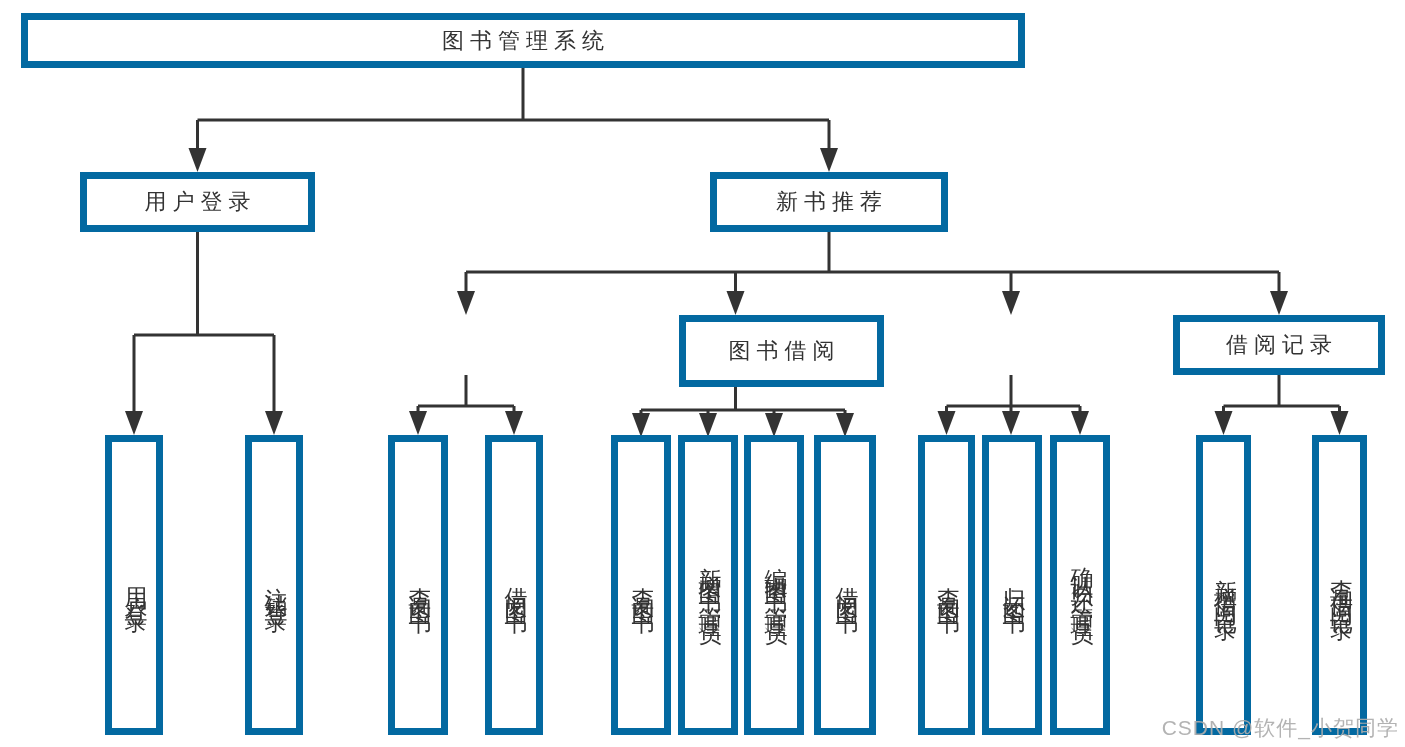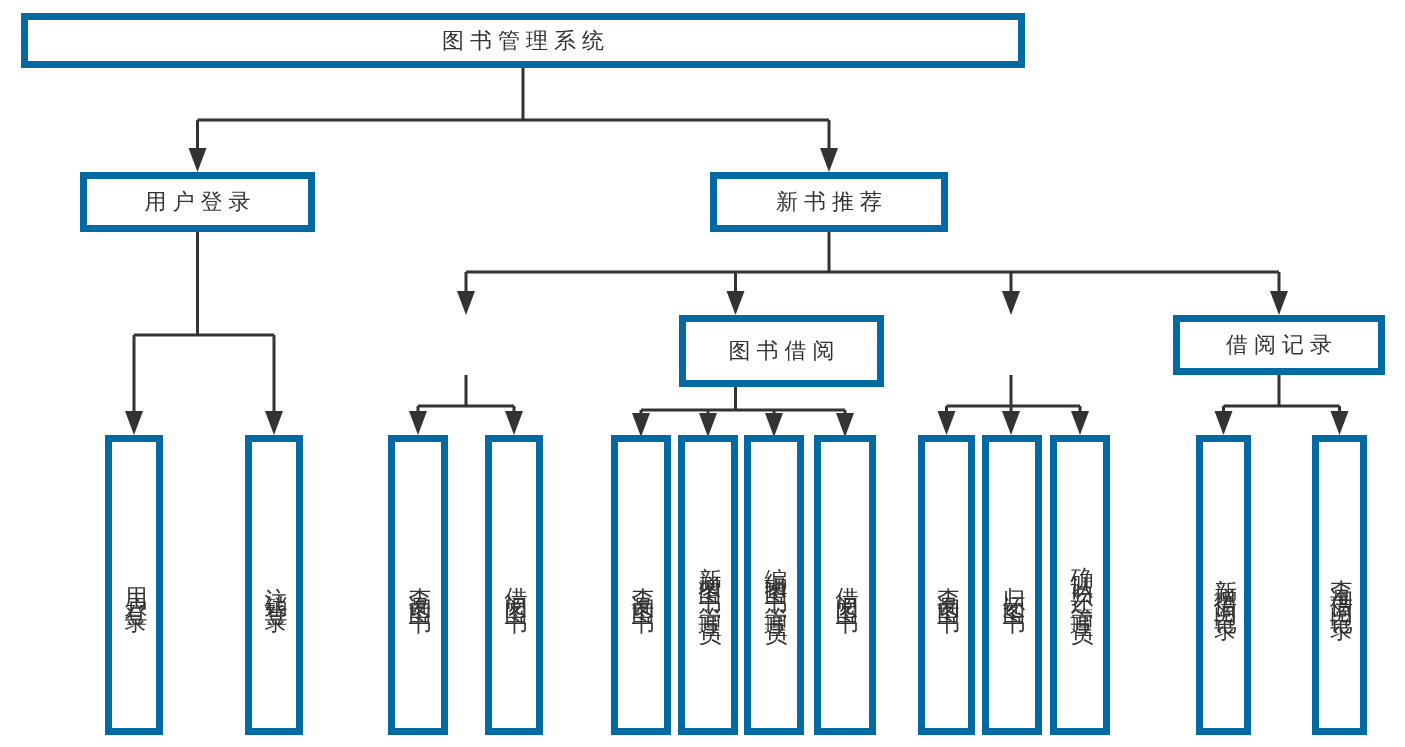--- a/index.html
+++ b/index.html
@@ -126,14 +126,15 @@
     <span class="vtext">确认归还（管理员）</span>
   </div>
 
   <div class="box leaf" id="l-e1">
     <span class="vtext">新增借阅记录</span>
   </div>
   <div class="box leaf" id="l-e2">
     <span class="vtext">查询借阅记录</span>
   </div>
 
+  <div id="watermark">CSDN @软件_小贺同学</div>
 
 </div>
 
 </body></html>

